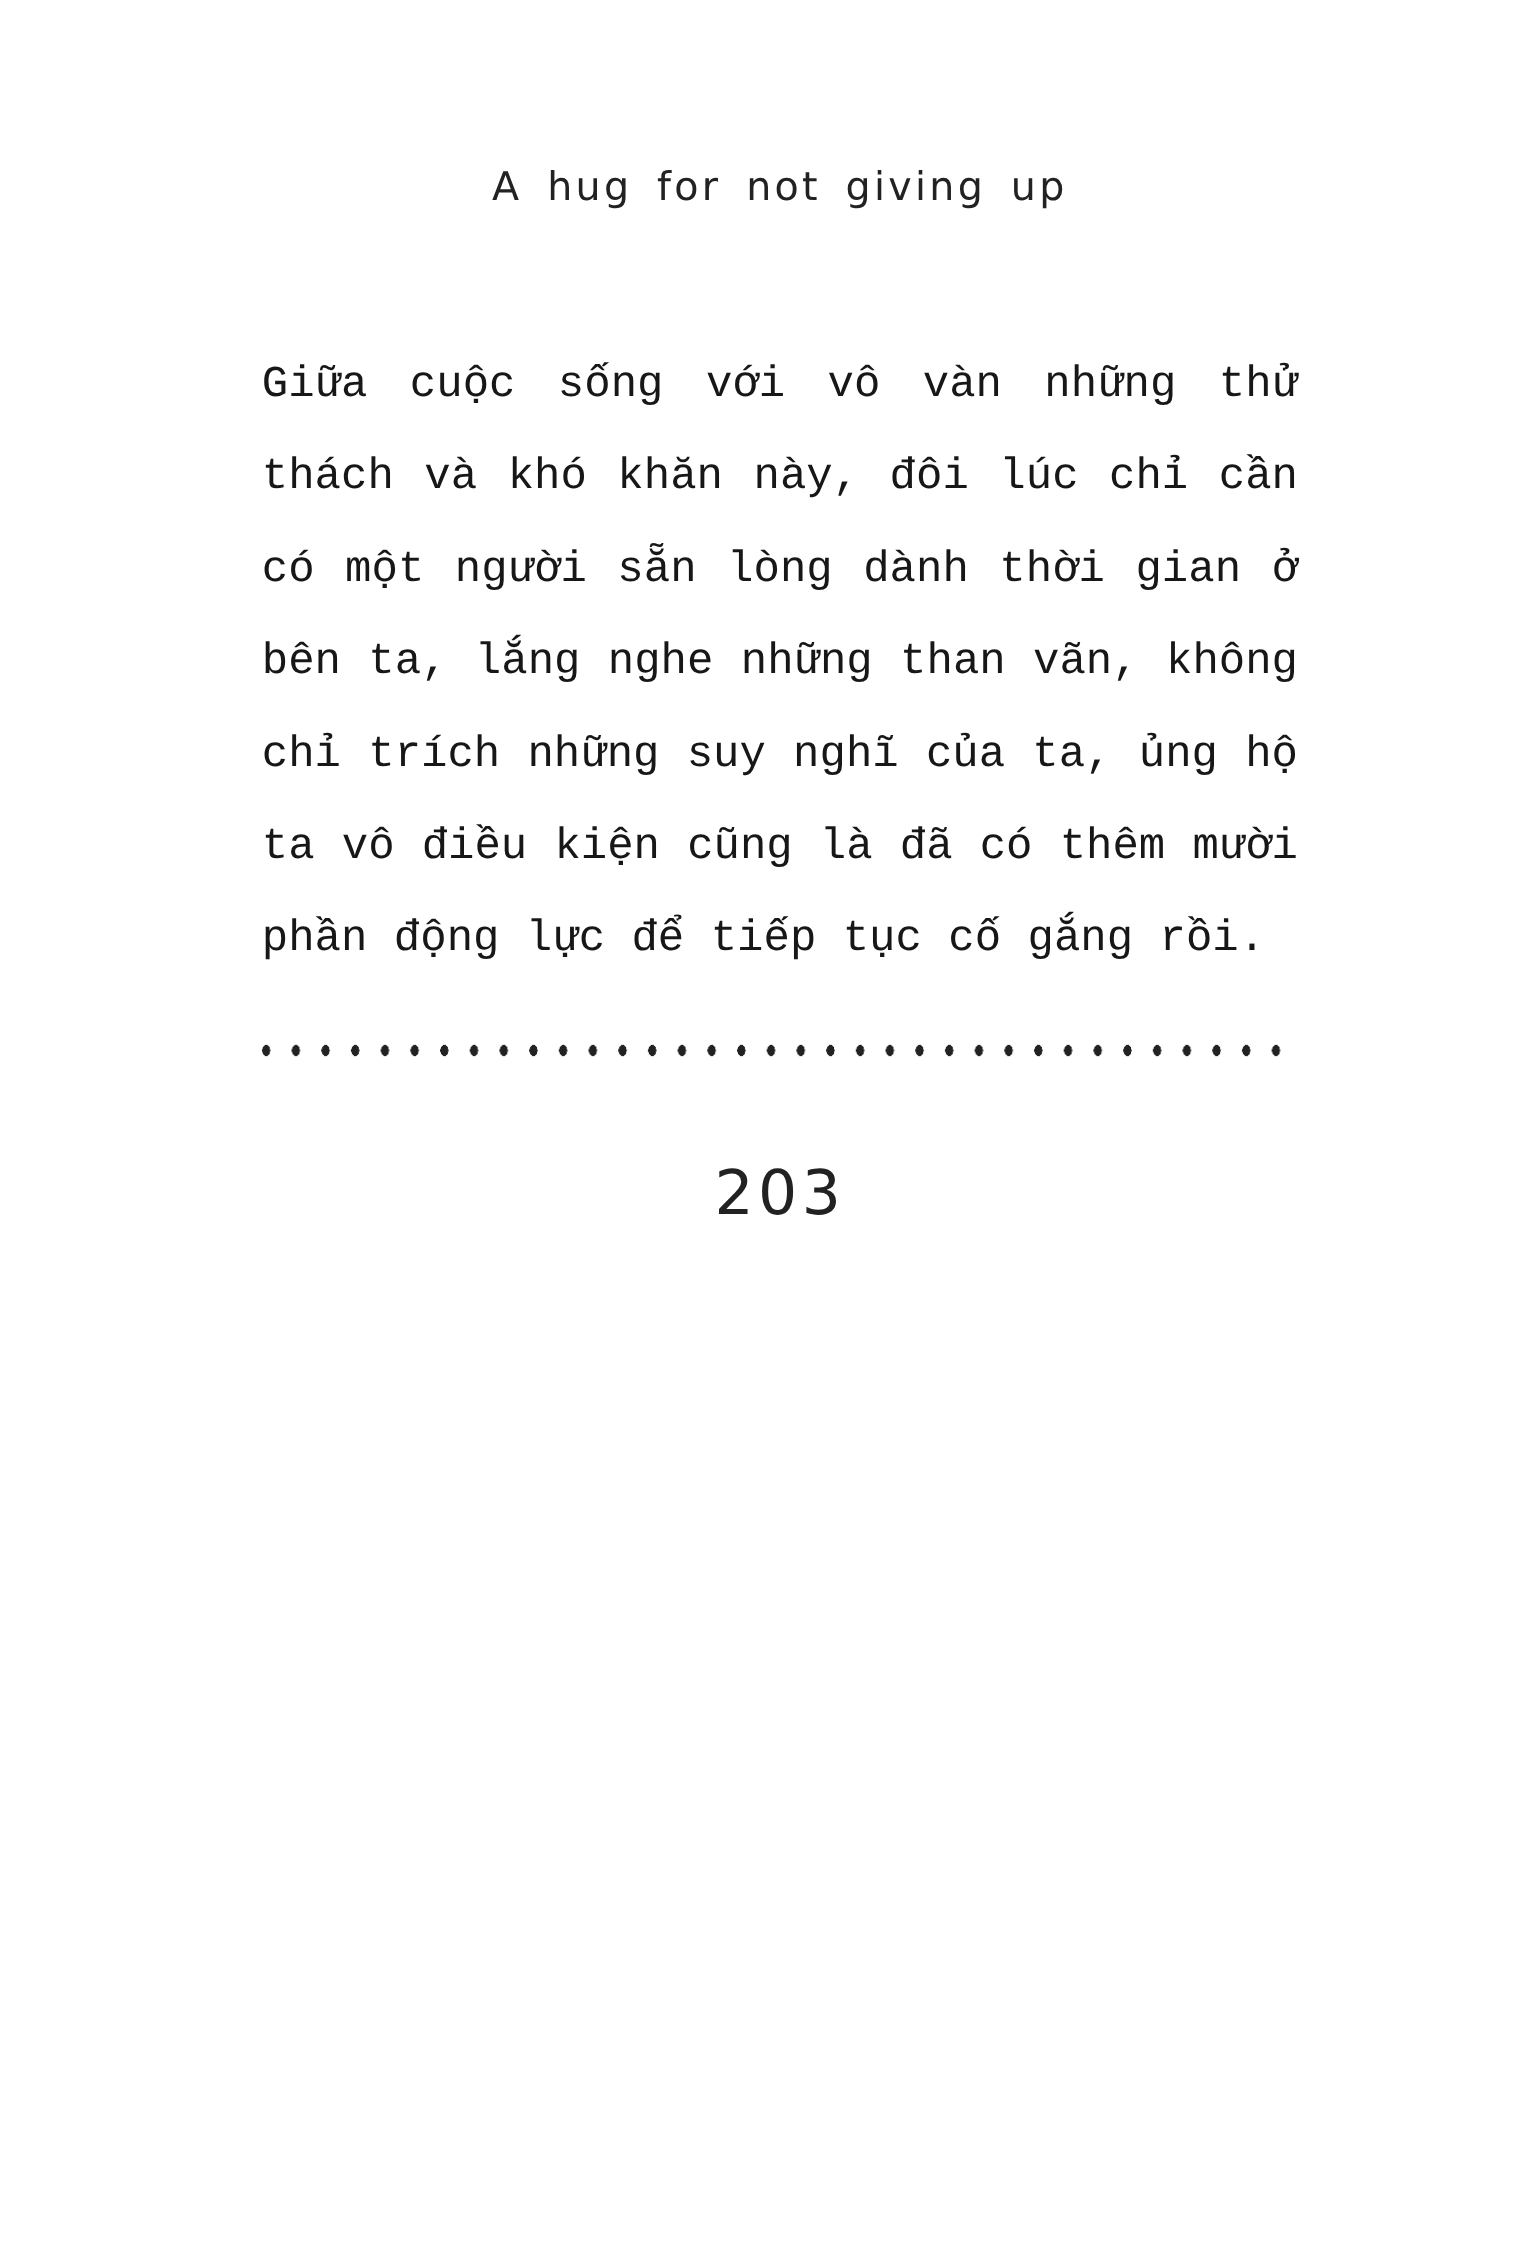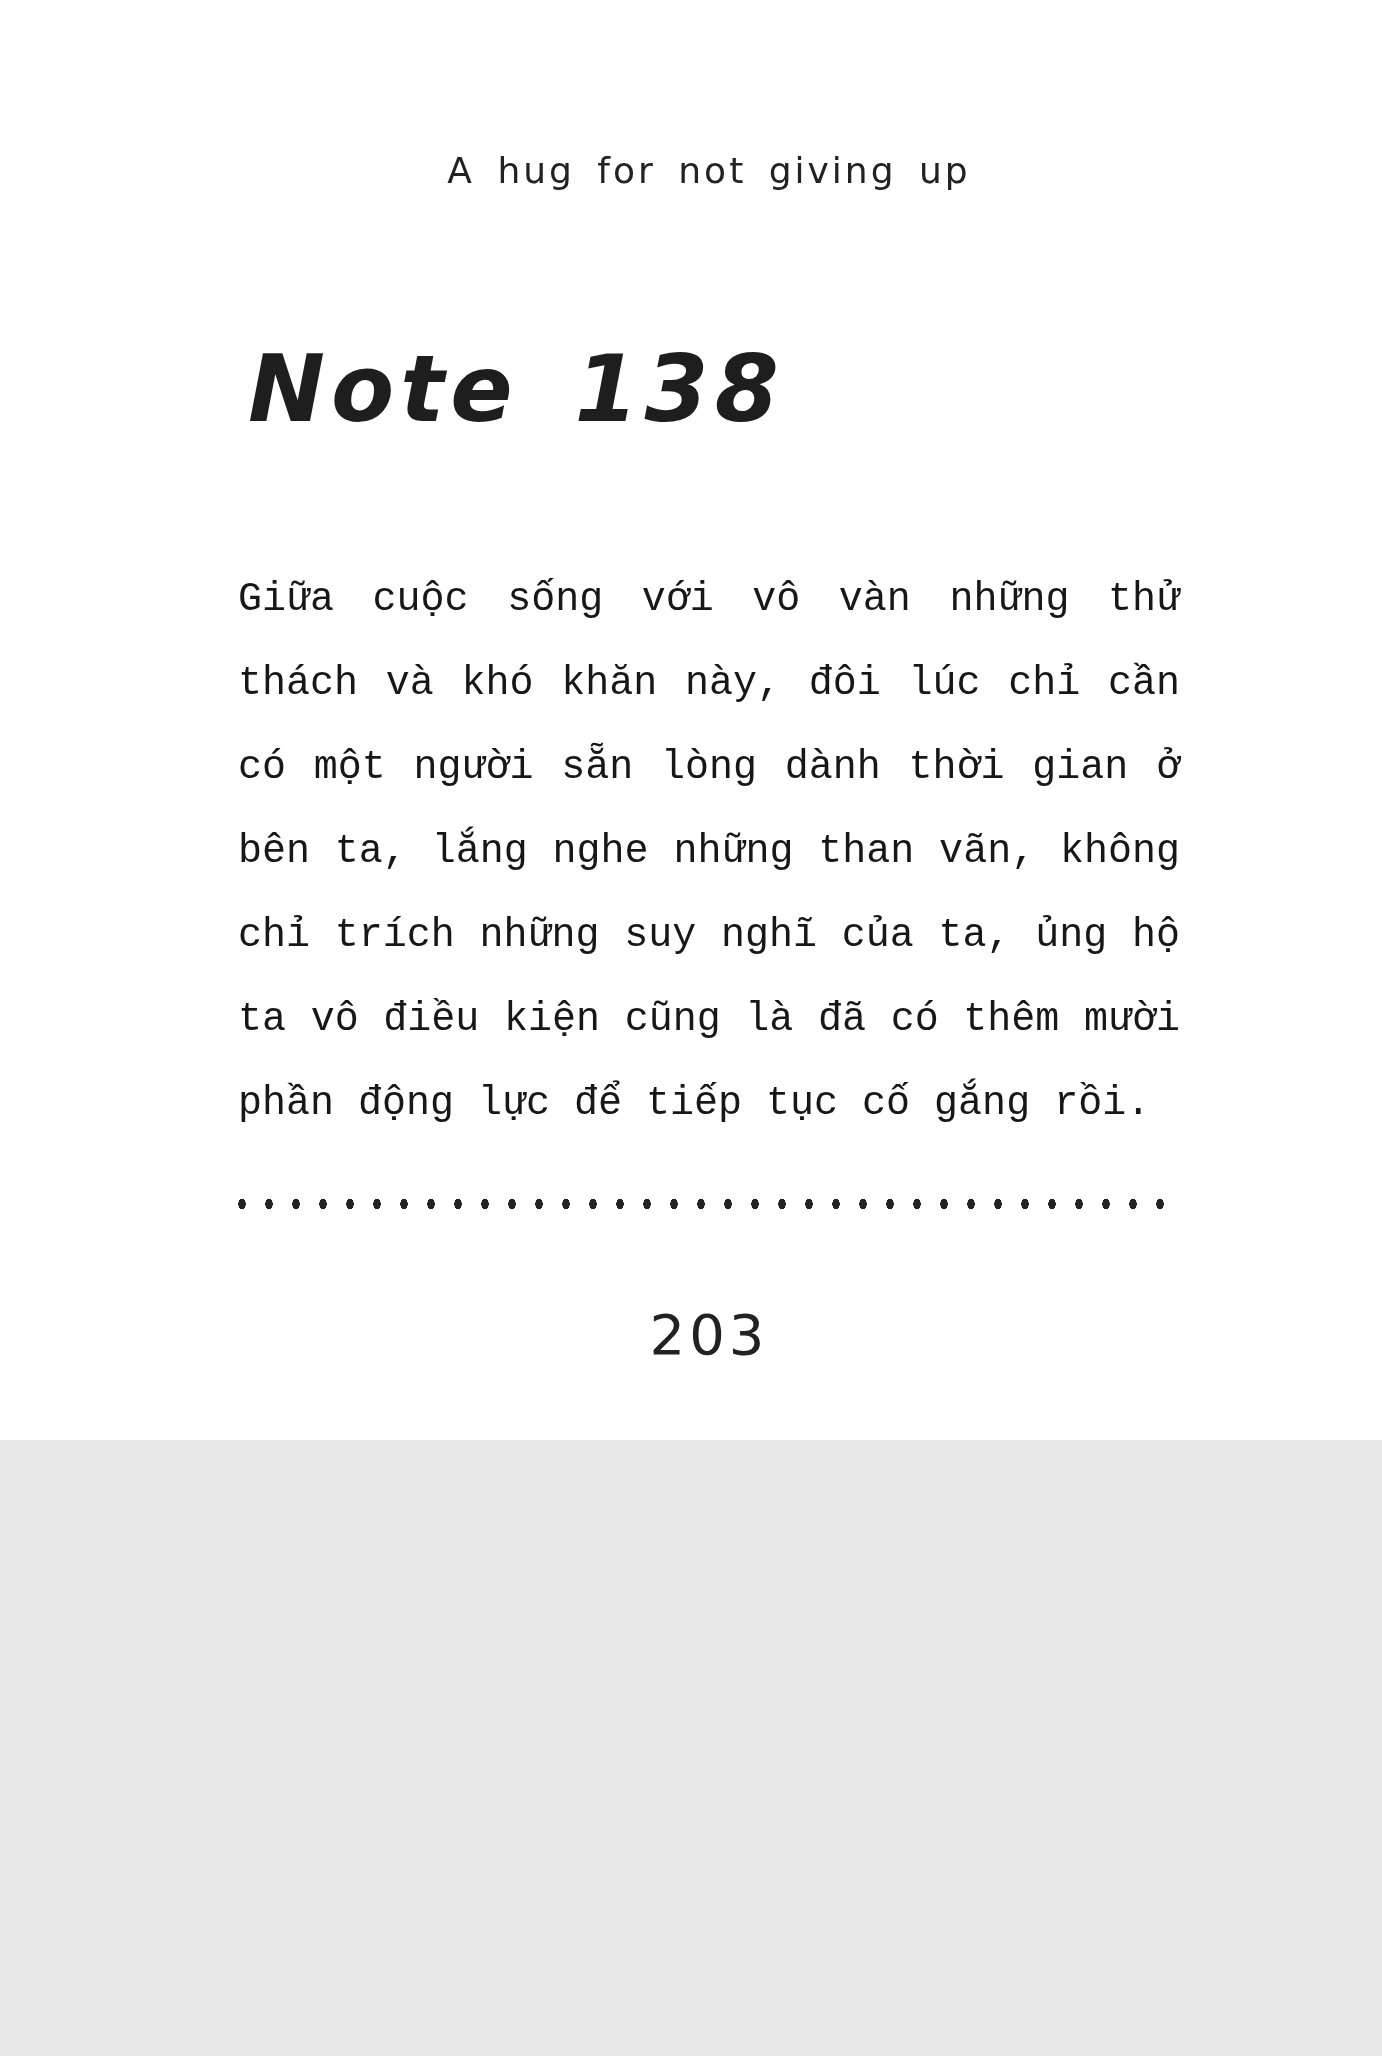--- a/index.html
+++ b/index.html
@@ -3,21 +3,21 @@
 <meta charset="utf-8">
 <style>
   html, body {
     margin: 0;
     padding: 0;
     background: #e8e8e8;
   }
   .page {
     position: relative;
     width: 1382px;
-    height: 1440px;
+    height: 2056px;
     margin: 0 auto;
     background: #ffffff;
     color: #1c1c1c;
     overflow: hidden;
     box-sizing: border-box;
     padding: 0 202px 0 238px;
   }
   .running-header {
     margin-top: 150px;
     text-align: center;
@@ -68,21 +68,20 @@
     color: #222222;
   }
 </style>
 </head>
 <body>
 
 <div class="page">
 
   <div class="running-header">A hug for not giving up</div>
 
-  <h1 class="note-title">Note 138</h1>
 
   <p class="body-paragraph vn-paragraph">Giữa cuộc sống với vô vàn những thử thách và khó khăn này, đôi lúc chỉ cần có một người sẵn lòng dành thời gian ở bên ta, lắng nghe những than vãn, không chỉ trích những suy nghĩ của ta, ủng hộ ta vô điều kiện cũng là đã có thêm mười phần động lực để tiếp tục cố gắng rồi.</p>
 
   <div class="dotted-divider"></div>
 
 
   <div class="page-number">203</div>
 
 </div>
 

